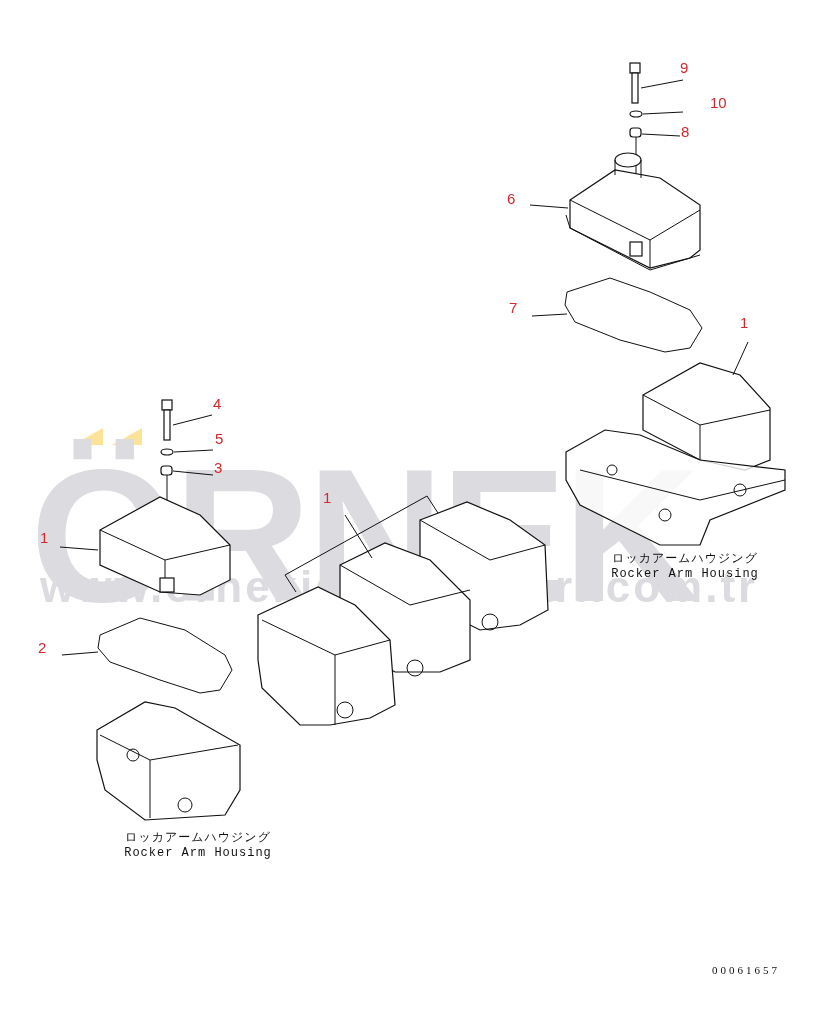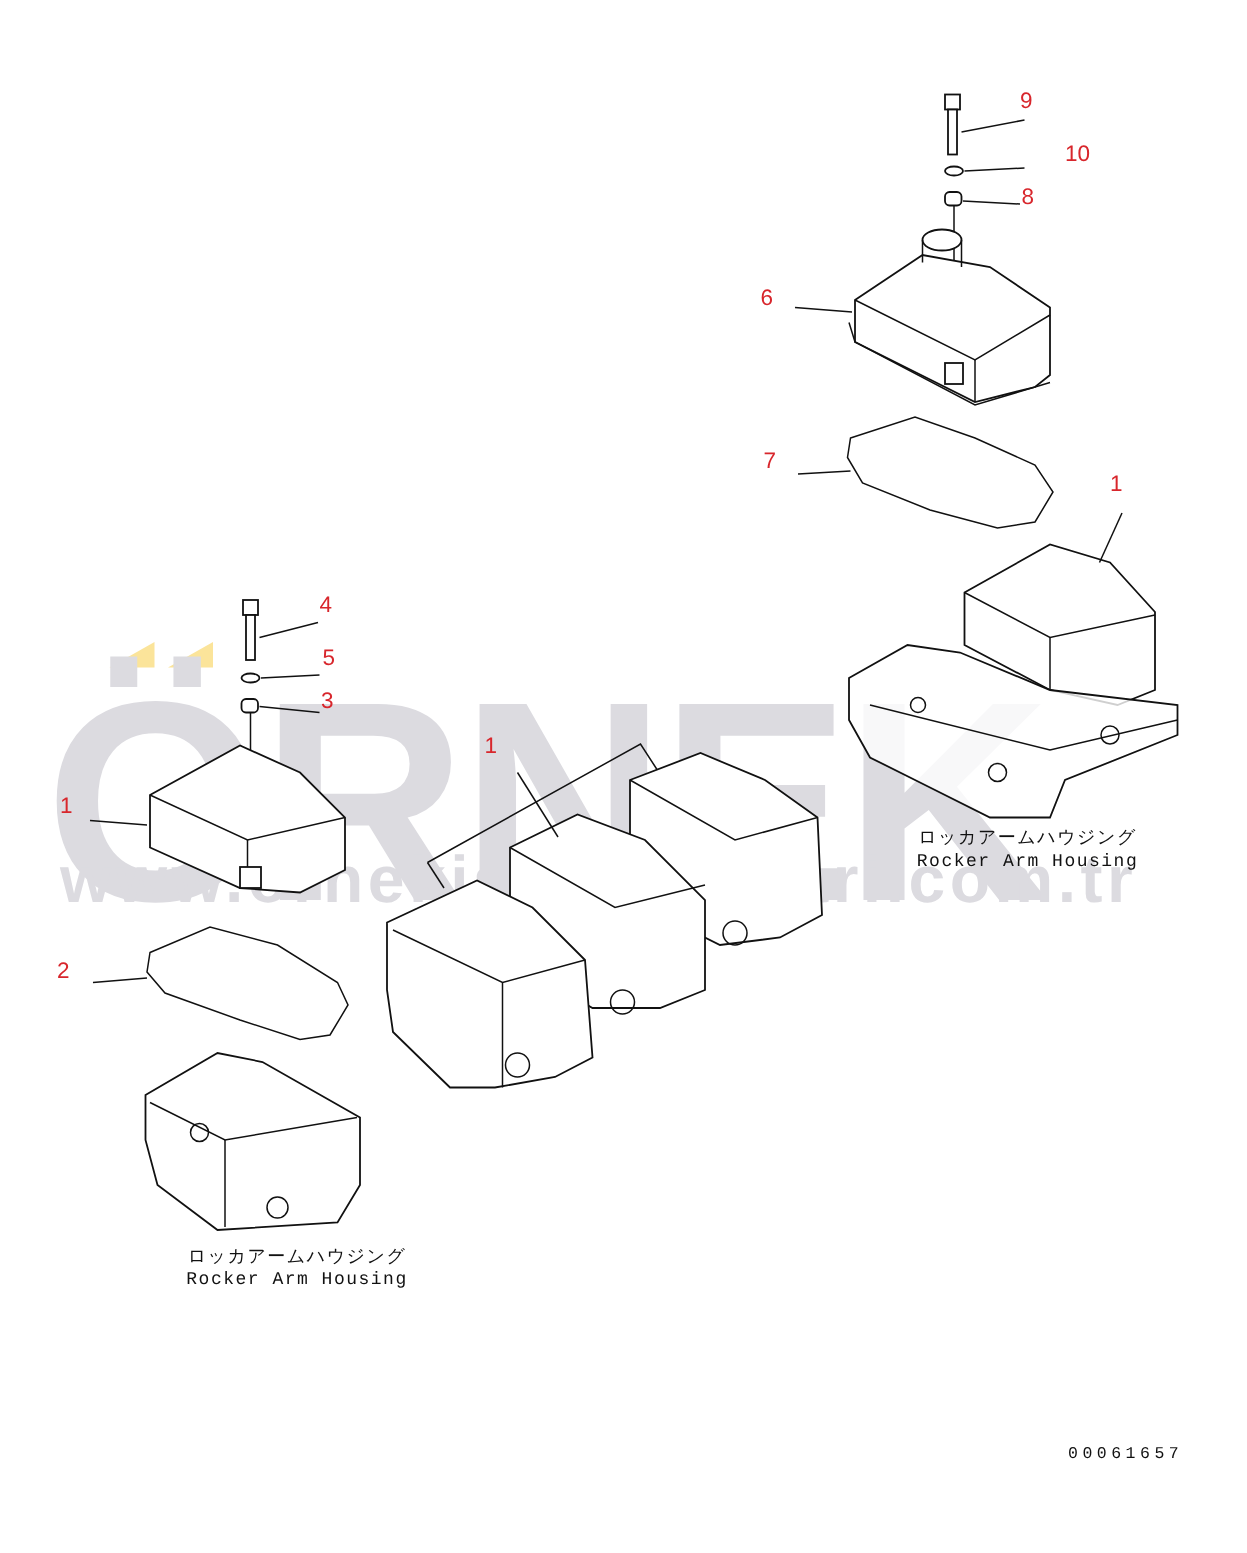--- a/index.html
+++ b/index.html
@@ -2,21 +2,21 @@
 <html><head>
 <meta charset="utf-8">
 <style>
   html, body { margin: 0; padding: 0; background: #ffffff; }
   body { width: 831px; height: 1035px; position: relative; overflow: hidden; font-family: "DejaVu Sans Mono", monospace; }
   .layer { position: absolute; left: 0; top: 0; width: 831px; height: 1035px; }
   .wm-big { position: absolute; left: 30px; top: 440px; font-family: "Liberation Sans", sans-serif; font-weight: bold; font-size: 190px; letter-spacing: -4px; line-height: 1; color: #dcdbe0; }
   .wm-url { position: absolute; left: 40px; top: 565px; font-family: "Liberation Sans", sans-serif; font-weight: bold; font-size: 44px; letter-spacing: 3px; line-height: 1; color: #dcdbe0; white-space: nowrap; }
   .callout { position: absolute; font-family: "Liberation Sans", sans-serif; font-size: 15px; color: #d8262c; line-height: 1; }
   .caption { position: absolute; font-family: Liberation Mono, monospace; font-size: 12px; color: #111; text-align: center; letter-spacing: 1px; line-height: 15px; white-space: nowrap; }
-  .docno { position: absolute; left: 712px; top: 964px; font-family: Liberation Mono, monospace; font-size: 11px; letter-spacing: 3px; color: #111; }
+  .docno { position: absolute; left: 712px; top: 964px; font-family: Liberation Serif, serif; font-size: 11px; letter-spacing: 3px; color: #111; }
   svg .ln { fill: none; stroke: #111; stroke-width: 1; }
   svg .body { fill: #ffffff; stroke: #111; stroke-width: 1.2; }
 </style>
 </head>
 <body>
 
 <div>
   <svg class="layer" viewBox="0 0 831 1035">
     <polygon points="73,445 103,428 103,445" fill="#fbe49a"></polygon>
     <polygon points="112,445 142,428 142,445" fill="#fbe49a"></polygon>

